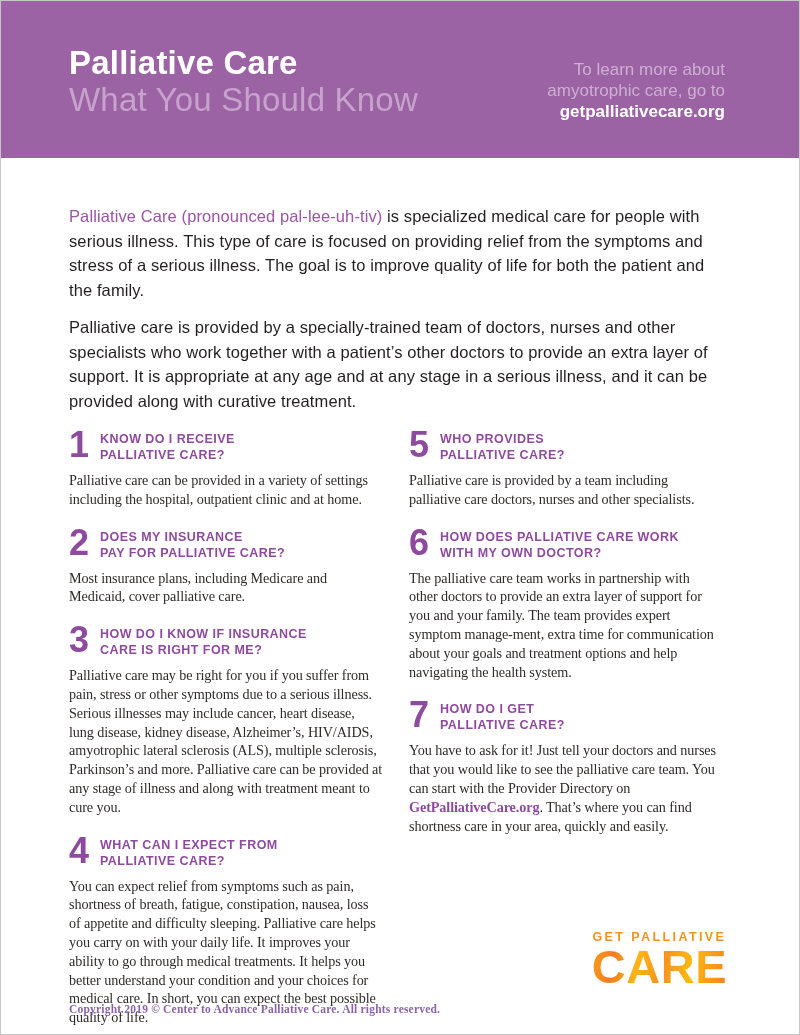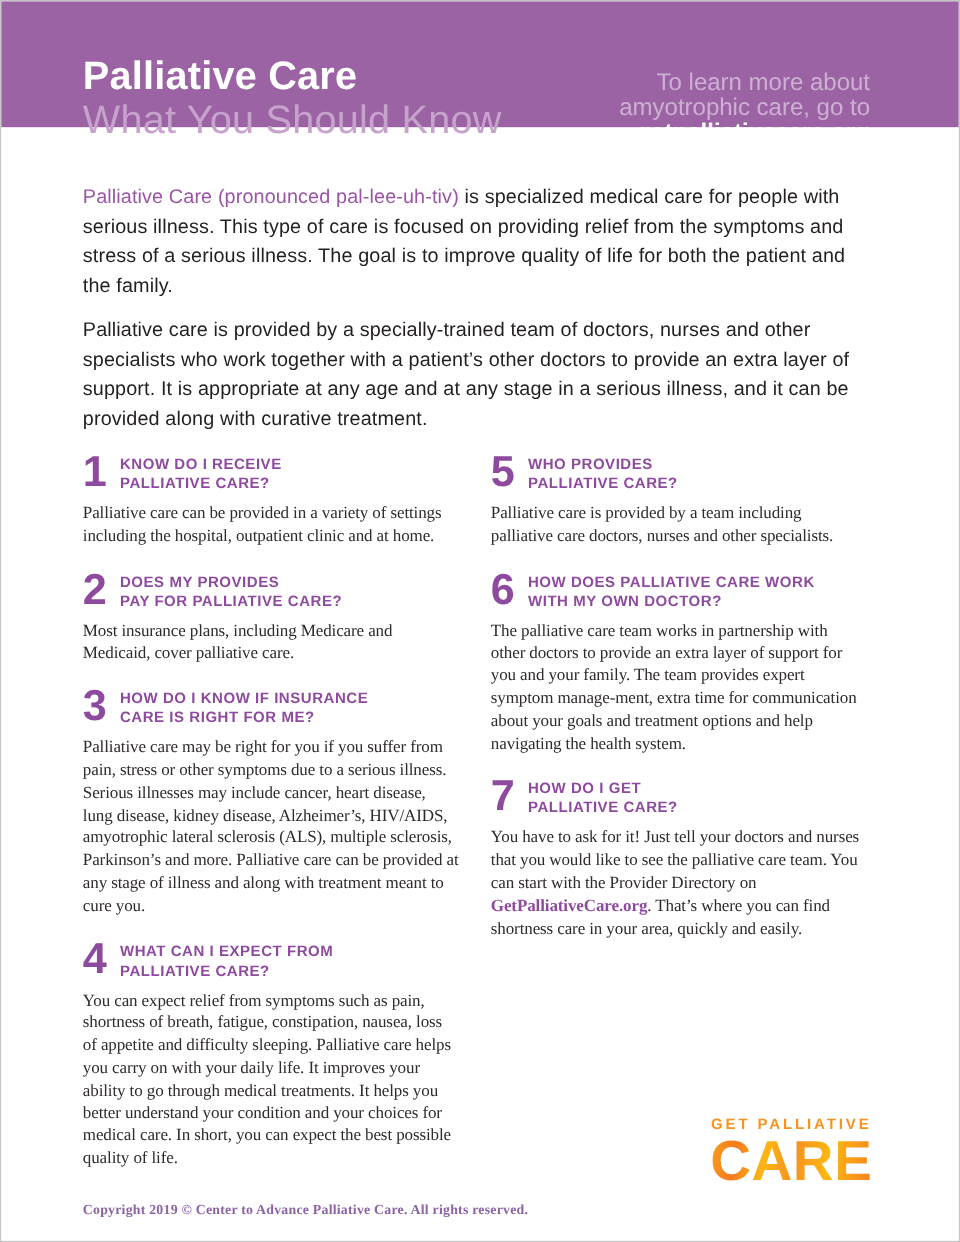--- a/index.html
+++ b/index.html
@@ -9,36 +9,36 @@
   .page {
     position: absolute; inset: 0;
     border: 1px solid #c6c6c6;
     background: #ffffff;
     overflow: hidden;
   }
 
   
   .band {
     position: relative;
-    height: 105px;
+    height: 157px;
     background: var(--band, #9c63a4);
     padding: 43px 0 0 68px;
   }
   .band-title {
     font-size: 33px; line-height: 38px; font-weight: 700;
     color: #ffffff; letter-spacing: 0.2px;
   }
   .band-subtitle {
     font-size: 33px; line-height: 36px; font-weight: 400;
     color: var(--subtitle, #c6a2cc); letter-spacing: 0.2px;
   }
   .learn {
     position: absolute; top: 58px; right: 74px;
     text-align: right;
-    font-size: 20px; line-height: 21px;
+    font-size: 17px; line-height: 21px;
     color: var(--learn, #cdafd3);
   }
   .learn-link { color: #ffffff; font-weight: 700; cursor: pointer; }
 
   
   .main { padding: 0 72px 0 68px; }
   .intro { margin-top: 46px; width: 662px; }
   .intro p {
     font-size: 16.5px; line-height: 24.5px; color: #231f20;
     margin-bottom: 13px; letter-spacing: 0.1px;
@@ -127,21 +127,21 @@
         <span>PALLIATIVE CARE?</span>
       </div>
     </div>
     <div class="qa-body"><span>Palliative care can be provided in a variety of settings including the hospital, outpatient clinic and at home.</span><span class="qa-link"></span><span></span></div>
   </div>
 
   <div class="qa">
     <div class="qa-head">
       <div class="qa-num">2</div>
       <div class="qa-title">
-        <span>DOES MY PROVIDES</span>
+        <span>DOES MY INSURANCE</span>
         <span>PAY FOR PALLIATIVE CARE?</span>
       </div>
     </div>
     <div class="qa-body"><span>Most insurance plans, including Medicare and Medicaid, cover palliative care.</span><span class="qa-link"></span><span></span></div>
   </div>
 
   <div class="qa">
     <div class="qa-head">
       <div class="qa-num">3</div>
       <div class="qa-title">

